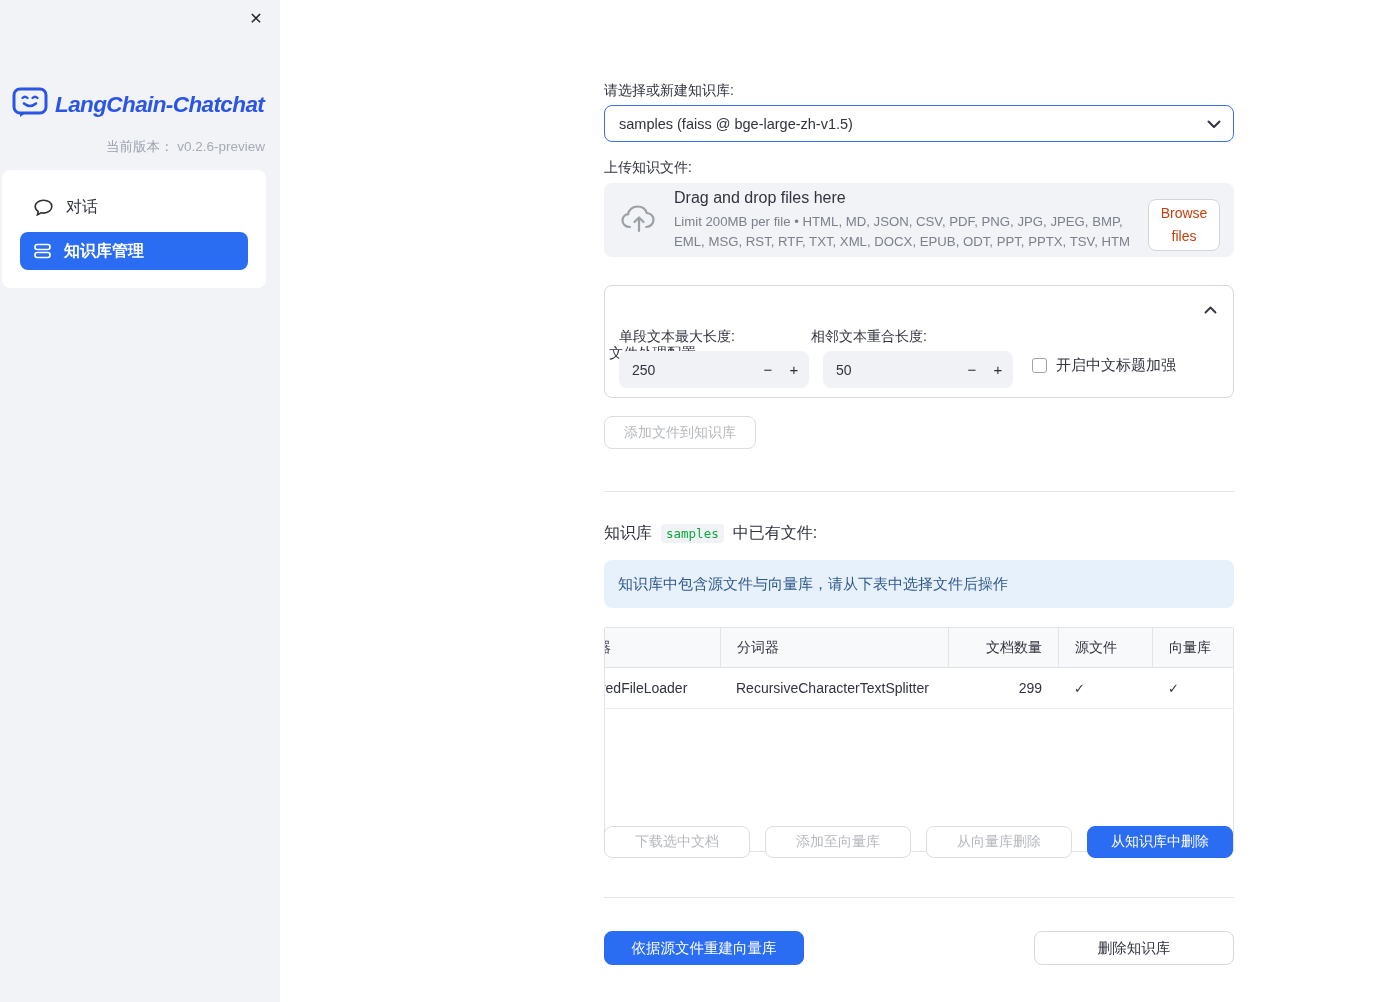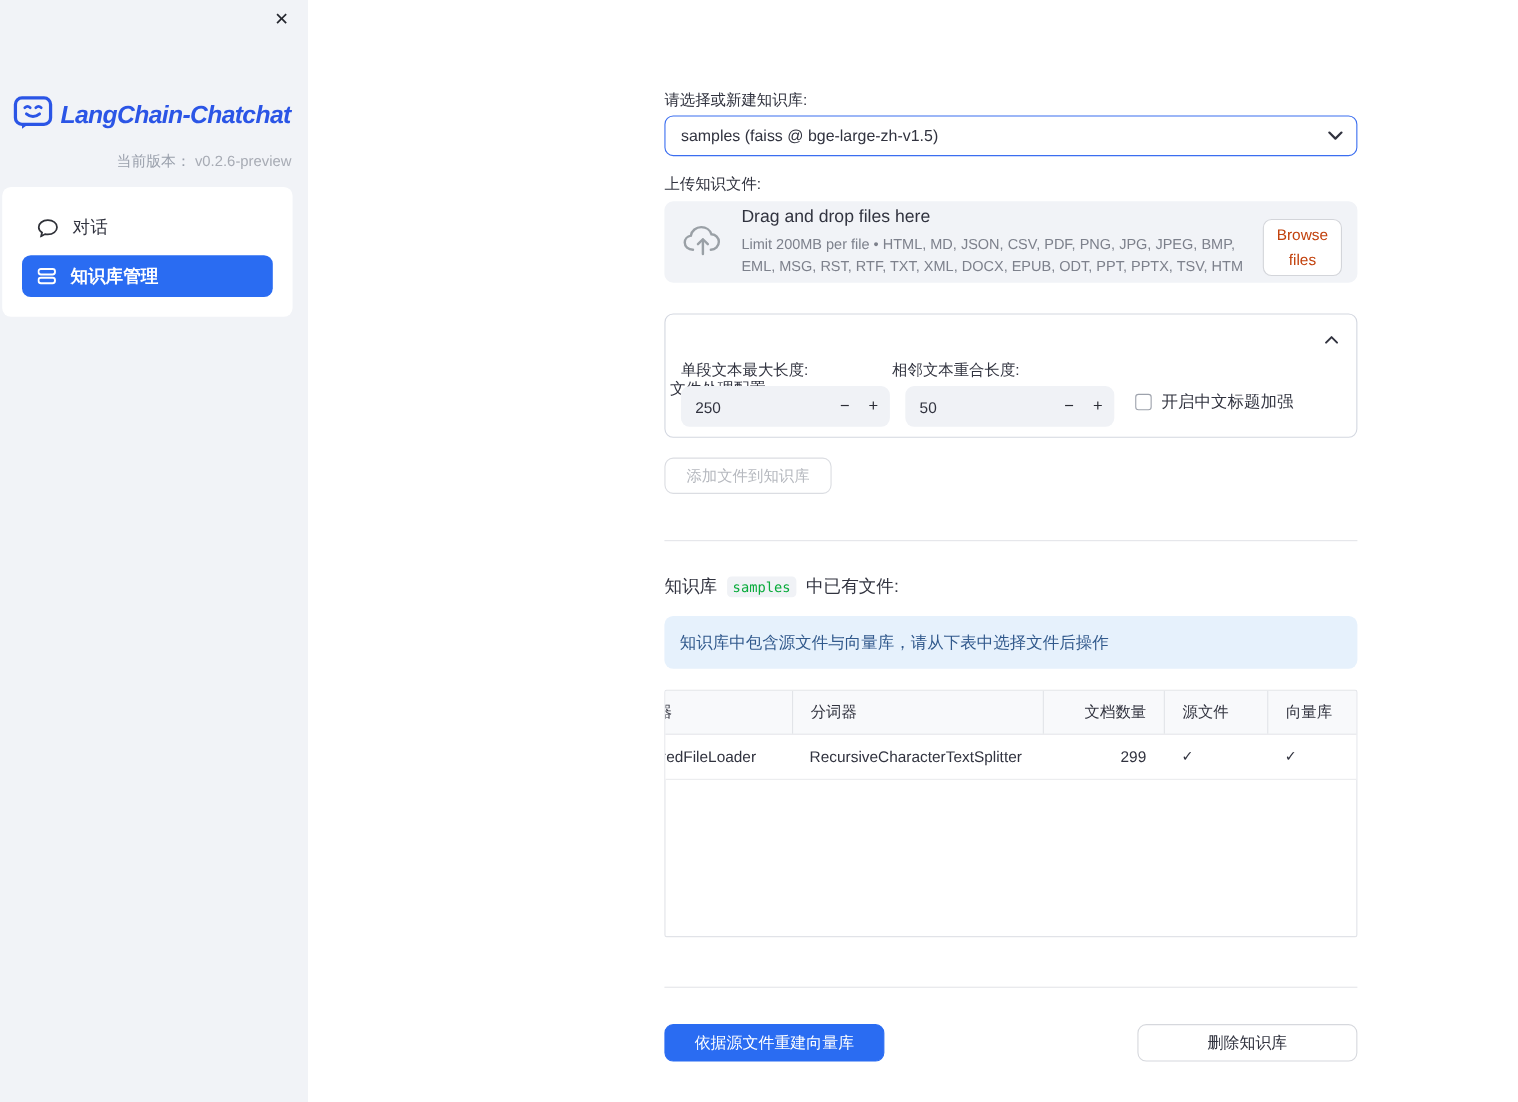--- a/index.html
+++ b/index.html
@@ -207,20 +207,26 @@
         <div class="trow">
           <div class="td c0">UnstructuredFileLoader</div>
           <div class="td c1">RecursiveCharacterTextSplitter</div>
           <div class="td c2">299</div>
           <div class="td c3 td-check">✓</div>
           <div class="td c4 td-check">✓</div>
         </div>
       </div>
     </div>
 
+    <div class="abs actions">
+      <div class="act-btn">下载选中文档</div>
+      <div class="act-btn">添加至向量库</div>
+      <div class="act-btn">从向量库删除</div>
+      <div class="act-btn primary">从知识库中删除</div>
+    </div>
 
     <div class="divider d2"></div>
 
     <div class="rebuild-btn">依据源文件重建向量库</div>
     <div class="delete-btn">删除知识库</div>
 
   </div>
 </div>
 
 </body></html>

